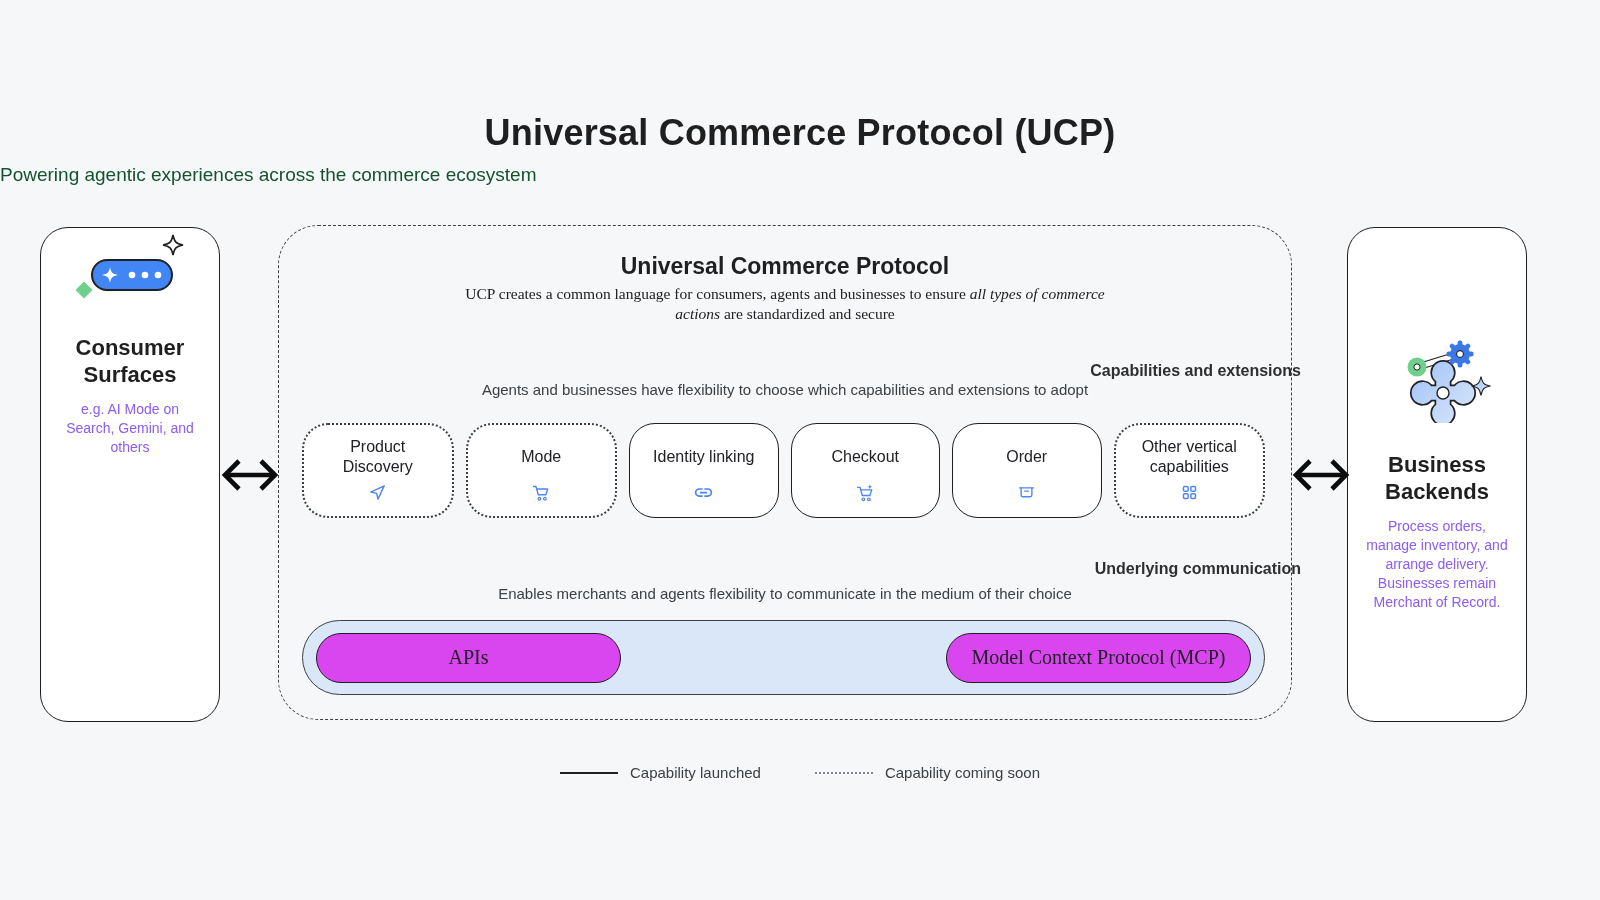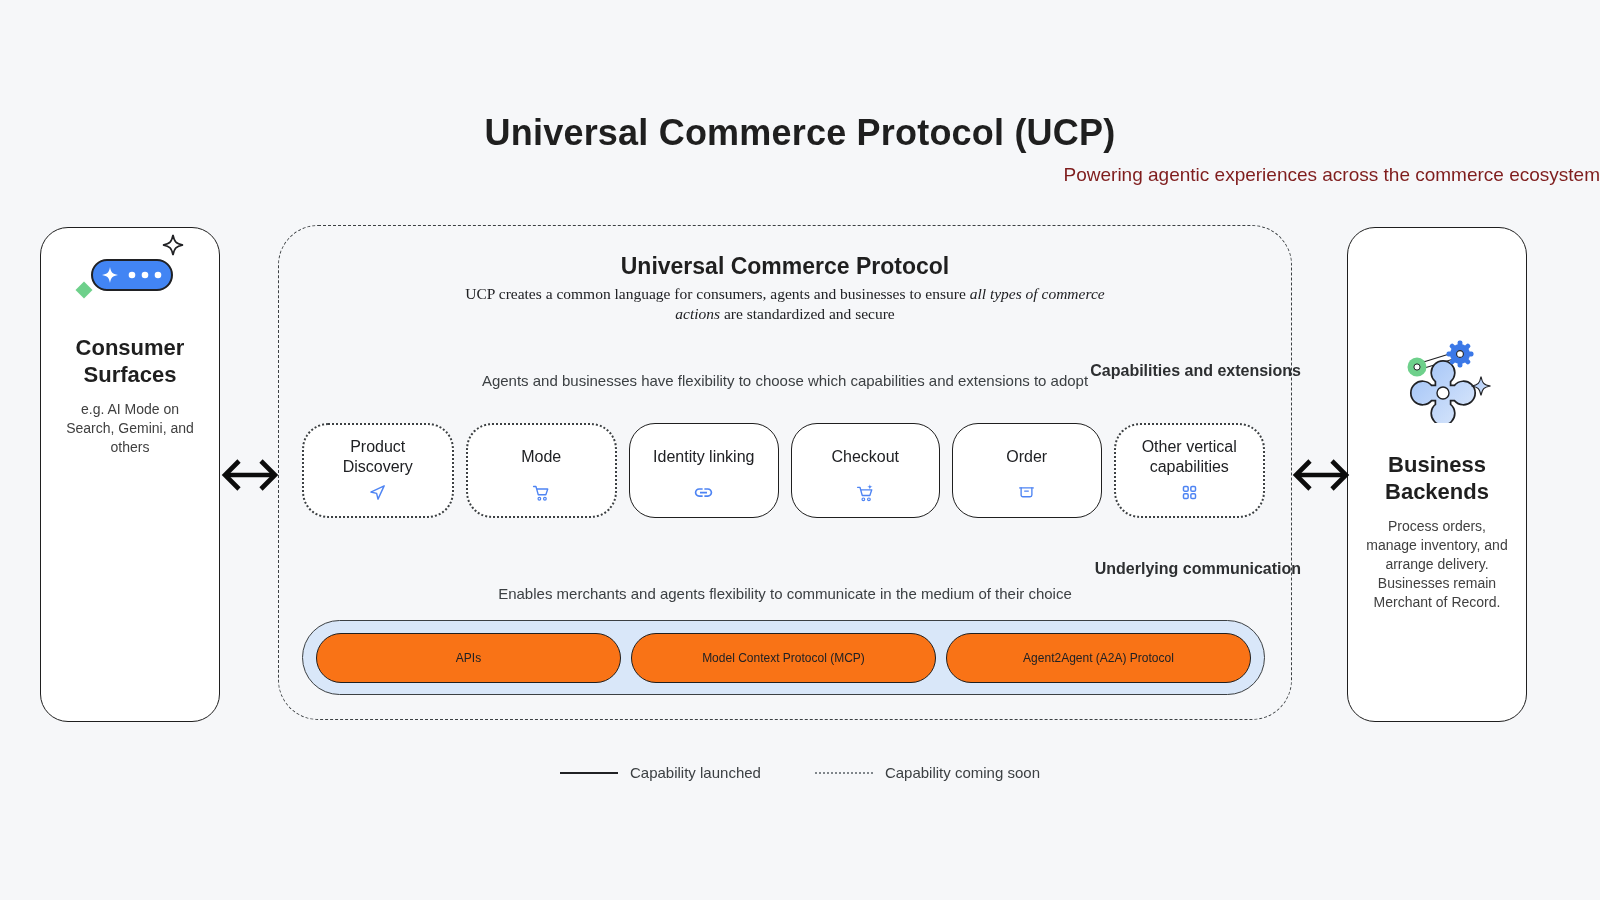--- a/index.html
+++ b/index.html
@@ -11,39 +11,39 @@
     overflow:hidden;
   }
   .abs{position:absolute;}
 
   
   .page-title{
     left:0;top:112px;width:100%;text-align:center;
     font-size:36px;font-weight:700;letter-spacing:.2px;color:#1f1f1f;
   }
   .page-subtitle{
-    left:0;top:164px;width:100%;text-align:right;
-    font-size:19px;color:#7f1d1d;
+    left:0;top:164px;width:100%;text-align:left;
+    font-size:19px;color:#14532d;
   }
 
   
   .side-box{
     width:180px;height:495px;top:227px;
     background:#ffffff;border:1.5px solid #1f1f1f;border-radius:28px;
     display:flex;flex-direction:column;align-items:center;
     box-sizing:border-box;
   }
   .side-box.left{left:40px;}
   .side-box.right{left:1347px;padding-top:103px;}
   .side-title{
     font-size:22px;font-weight:600;text-align:center;line-height:27px;
     margin-top:24px;color:#1f1f1f;
   }
   .side-desc{
-    font-size:14px;color:#404040;text-align:center;line-height:19px;
+    font-size:14px;color:#8b5cf6;text-align:center;line-height:19px;
     margin-top:12px;width:146px;
   }
 
   
   .link-arrow{top:452px;}
   .link-arrow.left{left:221px;}
   .link-arrow.right{left:1292px;}
 
   
   .ucp-box{
@@ -60,21 +60,21 @@
   }
   .section-title{
     left:287px;width:1014px;text-align:right;
     font-size:16px;font-weight:600;color:#2d2f31;
   }
   .section-sub{
     left:278px;width:1014px;text-align:center;
     font-size:15px;color:#3c4043;
   }
   .cap-title{top:362px;}
-  .cap-sub{top:372px;}
+  .cap-sub{top:381px;}
   .comm-title{top:560px;}
   .comm-sub{top:585px;}
 
   
   .cards-row{
     left:302px;top:423px;width:963px;height:95px;
     display:flex;gap:12px;
   }
   .cap-card{
     flex:1;background:#ffffff;border-radius:26px;box-sizing:border-box;
@@ -90,24 +90,24 @@
   .cap-icon{height:22px;display:flex;align-items:center;justify-content:center;margin-top:4px;}
 
   
   .comm-band{
     left:302px;top:620px;width:963px;height:75px;
     background:#d9e7f9;border:1px solid #3c4043;border-radius:38px;box-sizing:border-box;
     display:flex;align-items:center;justify-content:space-between;
     padding:0 13px;
   }
   .protocol-pill{
-    width:305px;height:50px;background:#f97316;border:1.6px solid #1f1f1f;
+    width:305px;height:50px;background:#d946ef;border:1.6px solid #1f1f1f;
     border-radius:25px;box-sizing:border-box;
     display:flex;align-items:center;justify-content:center;
-    font-size:12px;color:#202124;
+    font-size:20px;color:#202124;font-family:Liberation Serif, serif;
   }
 
   
   .legend{
     left:0;top:764px;width:100%;
     display:flex;align-items:center;justify-content:center;gap:54px;
   }
   .legend-item{display:flex;align-items:center;gap:12px;}
   .legend-line-solid{width:58px;height:0;border-top:2px solid #202124;}
   .legend-line-dotted{width:58px;height:0;border-top:2px dotted #80868b;}
@@ -283,21 +283,20 @@
   </div>
 
 </div>
 
 <div class="abs section-title comm-title">Underlying communication</div>
 <div class="abs section-sub comm-sub">Enables merchants and agents flexibility to communicate in the medium of their choice</div>
 
 <div class="abs comm-band">
   <div class="protocol-pill">APIs</div>
   <div class="protocol-pill">Model Context Protocol (MCP)</div>
-  <div class="protocol-pill">Agent2Agent (A2A) Protocol</div>
 </div>
 
 <div class="abs legend">
   <div class="legend-item">
     <span class="legend-line-solid"></span>
     <span class="legend-label">Capability launched</span>
   </div>
   <div class="legend-item">
     <span class="legend-line-dotted"></span>
     <span class="legend-label">Capability coming soon</span>

